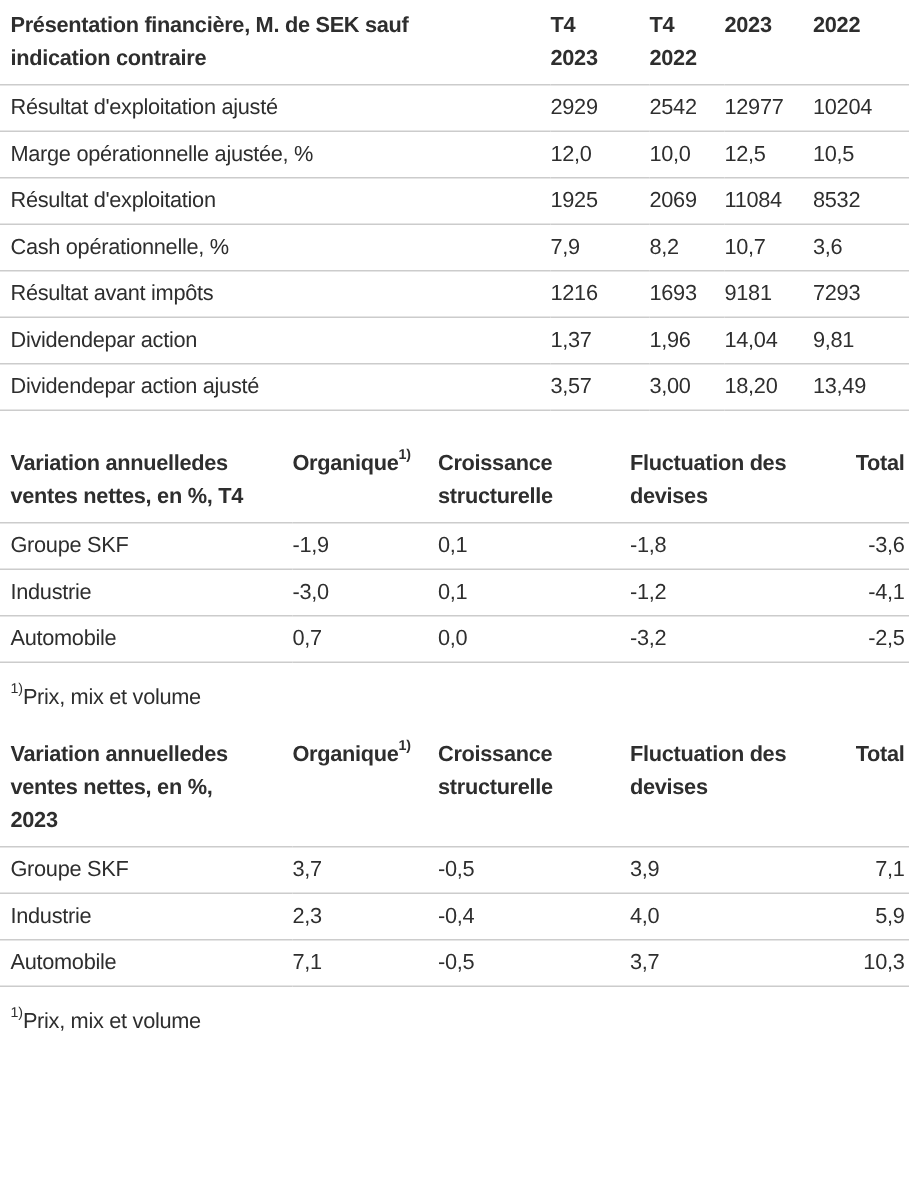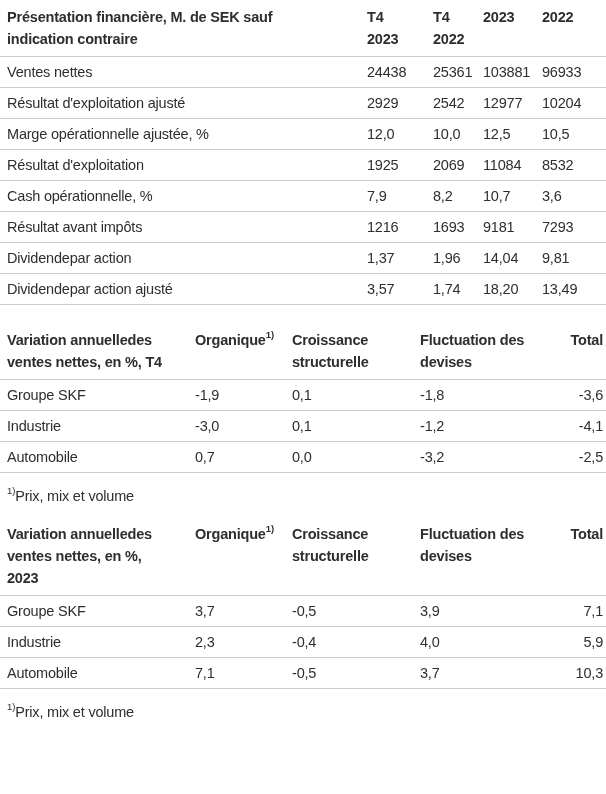--- a/index.html
+++ b/index.html
@@ -77,27 +77,20 @@
       <th>
         <span class="hline">2023</span>
       </th>
       <th>
         <span class="hline">2022</span>
       </th>
     </tr>
   </thead>
   <tbody>
     <tr>
-      <td class="c-label">Ventes nettes</td>
-      <td>24438</td>
-      <td>25361</td>
-      <td>103881</td>
-      <td>96933</td>
-    </tr>
-    <tr>
       <td class="c-label">Résultat d'exploitation ajusté</td>
       <td>2929</td>
       <td>2542</td>
       <td>12977</td>
       <td>10204</td>
     </tr>
     <tr>
       <td class="c-label">Marge opérationnelle ajustée, %</td>
       <td>12,0</td>
       <td>10,0</td>
@@ -128,21 +121,21 @@
     <tr>
       <td class="c-label">Dividendepar action</td>
       <td>1,37</td>
       <td>1,96</td>
       <td>14,04</td>
       <td>9,81</td>
     </tr>
     <tr>
       <td class="c-label">Dividendepar action ajusté</td>
       <td>3,57</td>
-      <td>1,74</td>
+      <td>3,00</td>
       <td>18,20</td>
       <td>13,49</td>
     </tr>
   </tbody>
 </table>
 
 <div class="tbl-gap"></div>
 
 <table id="t2">
   <colgroup>

